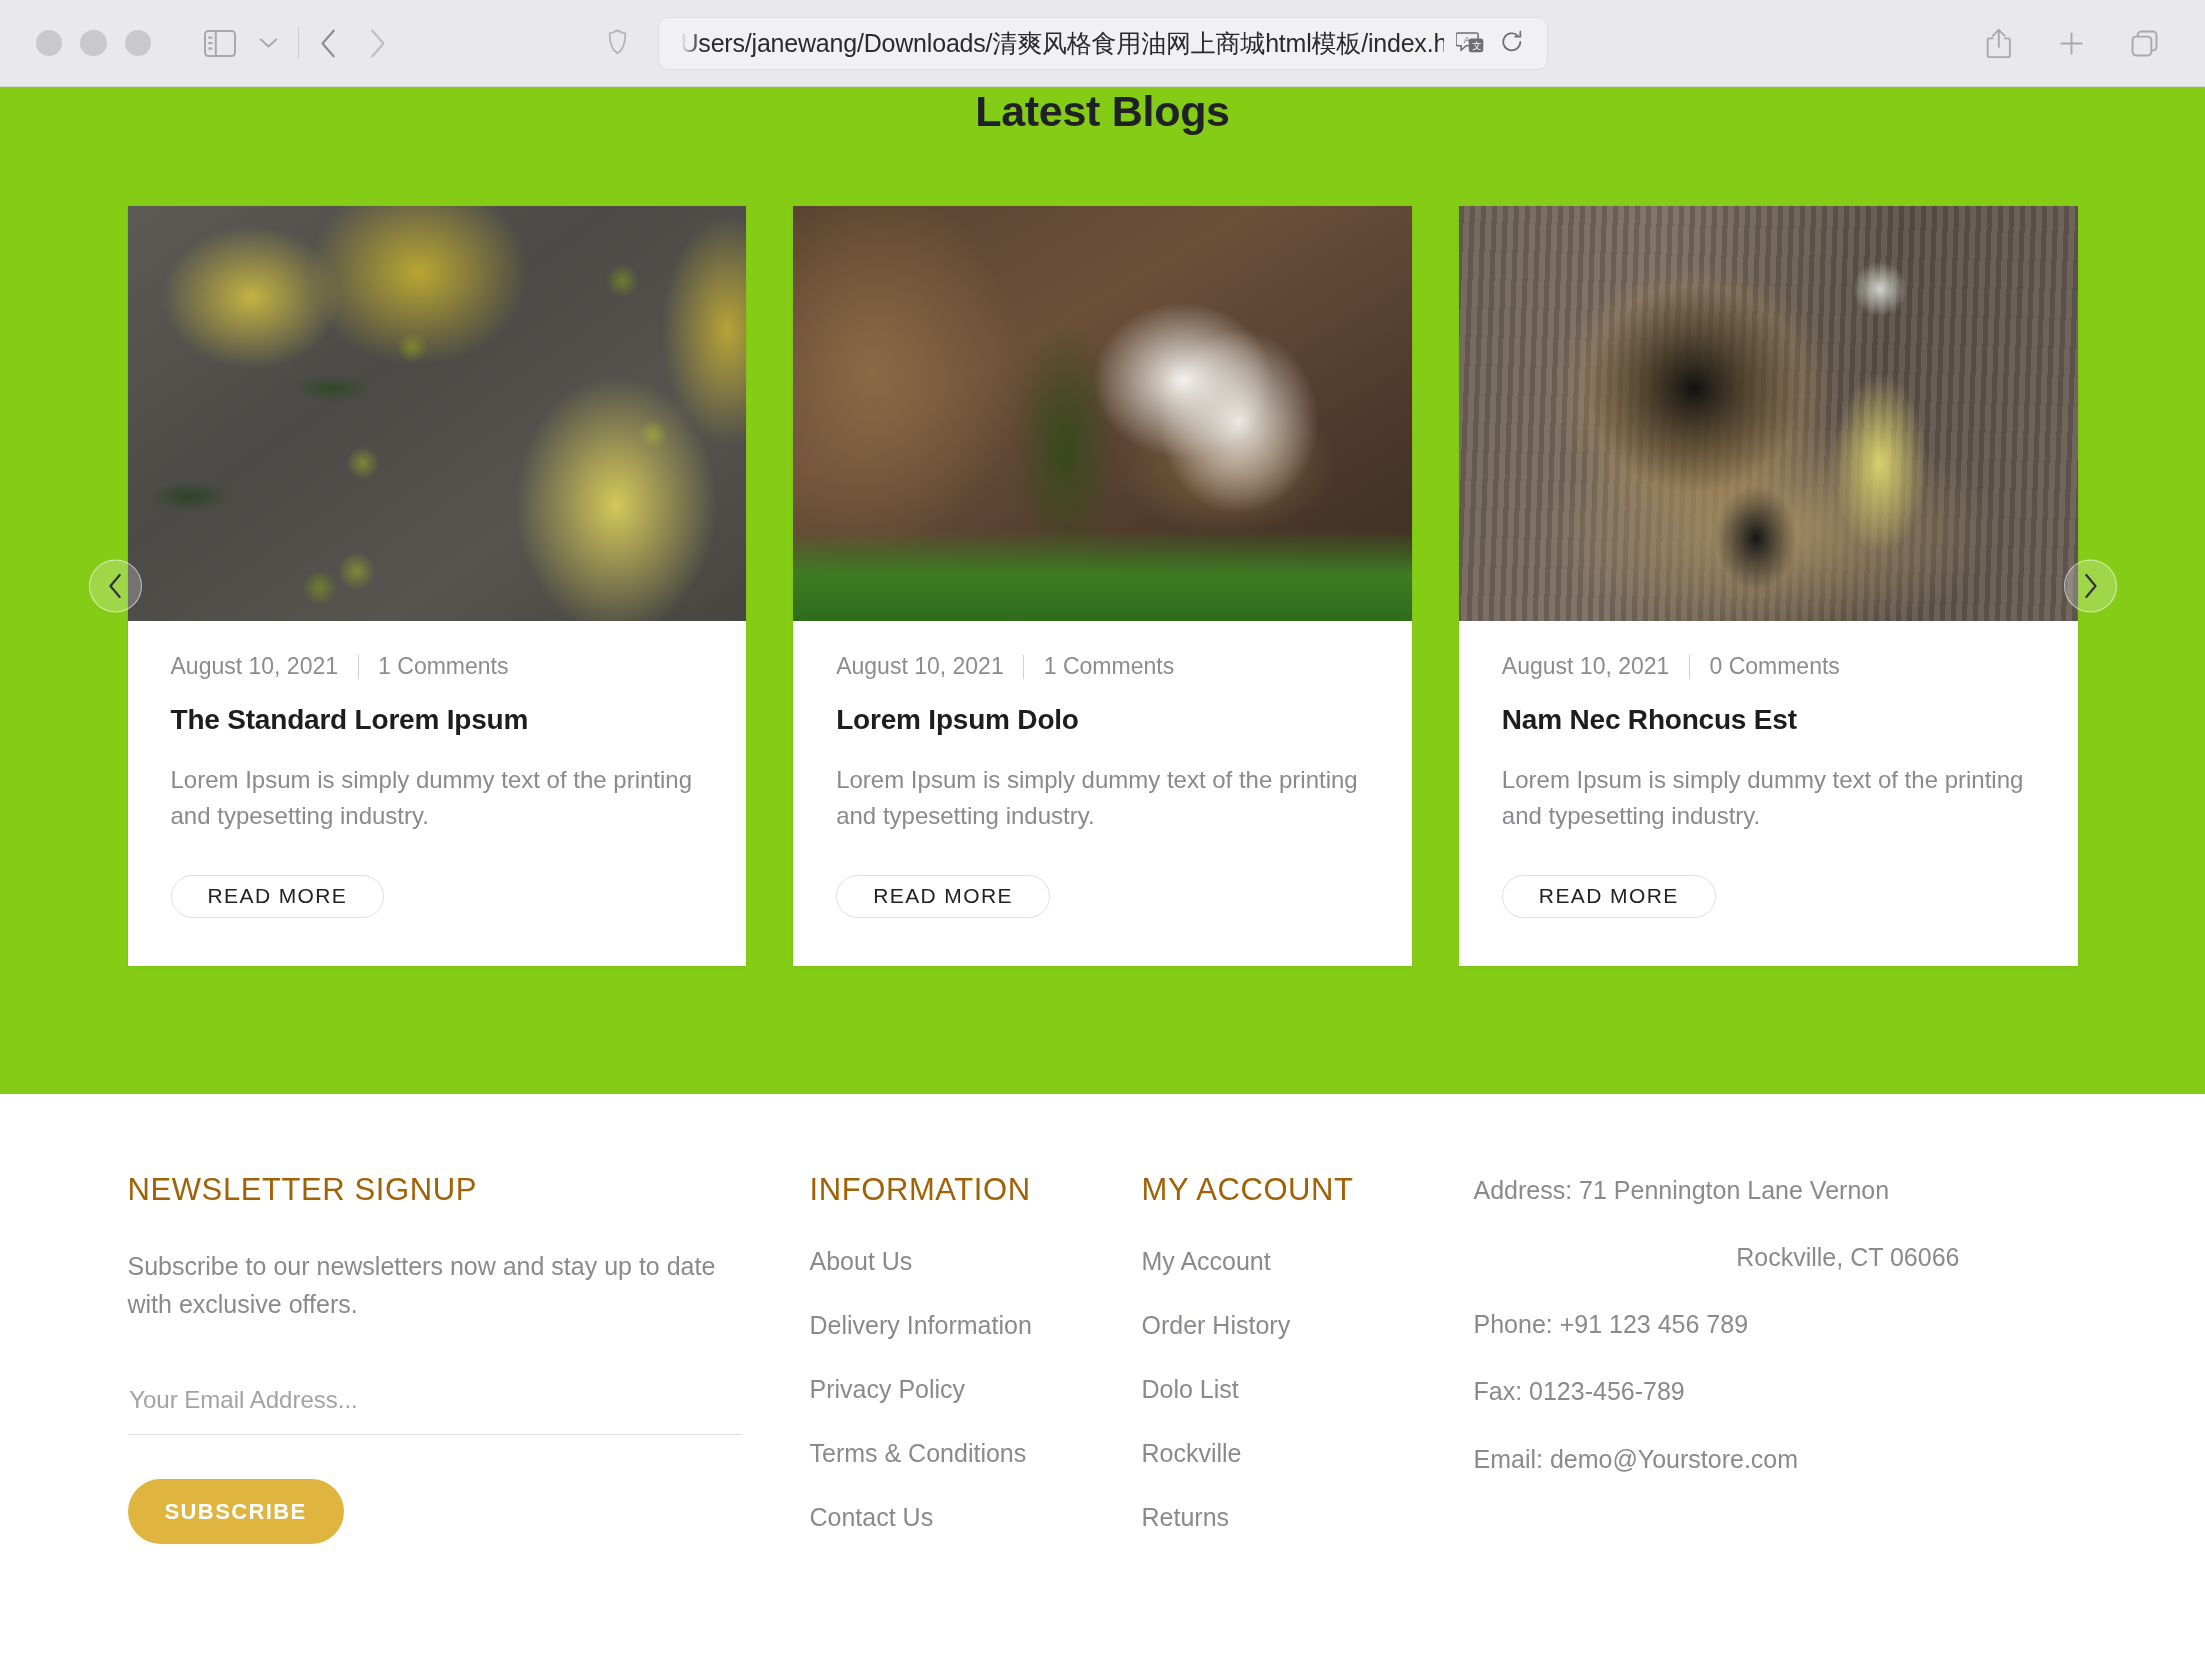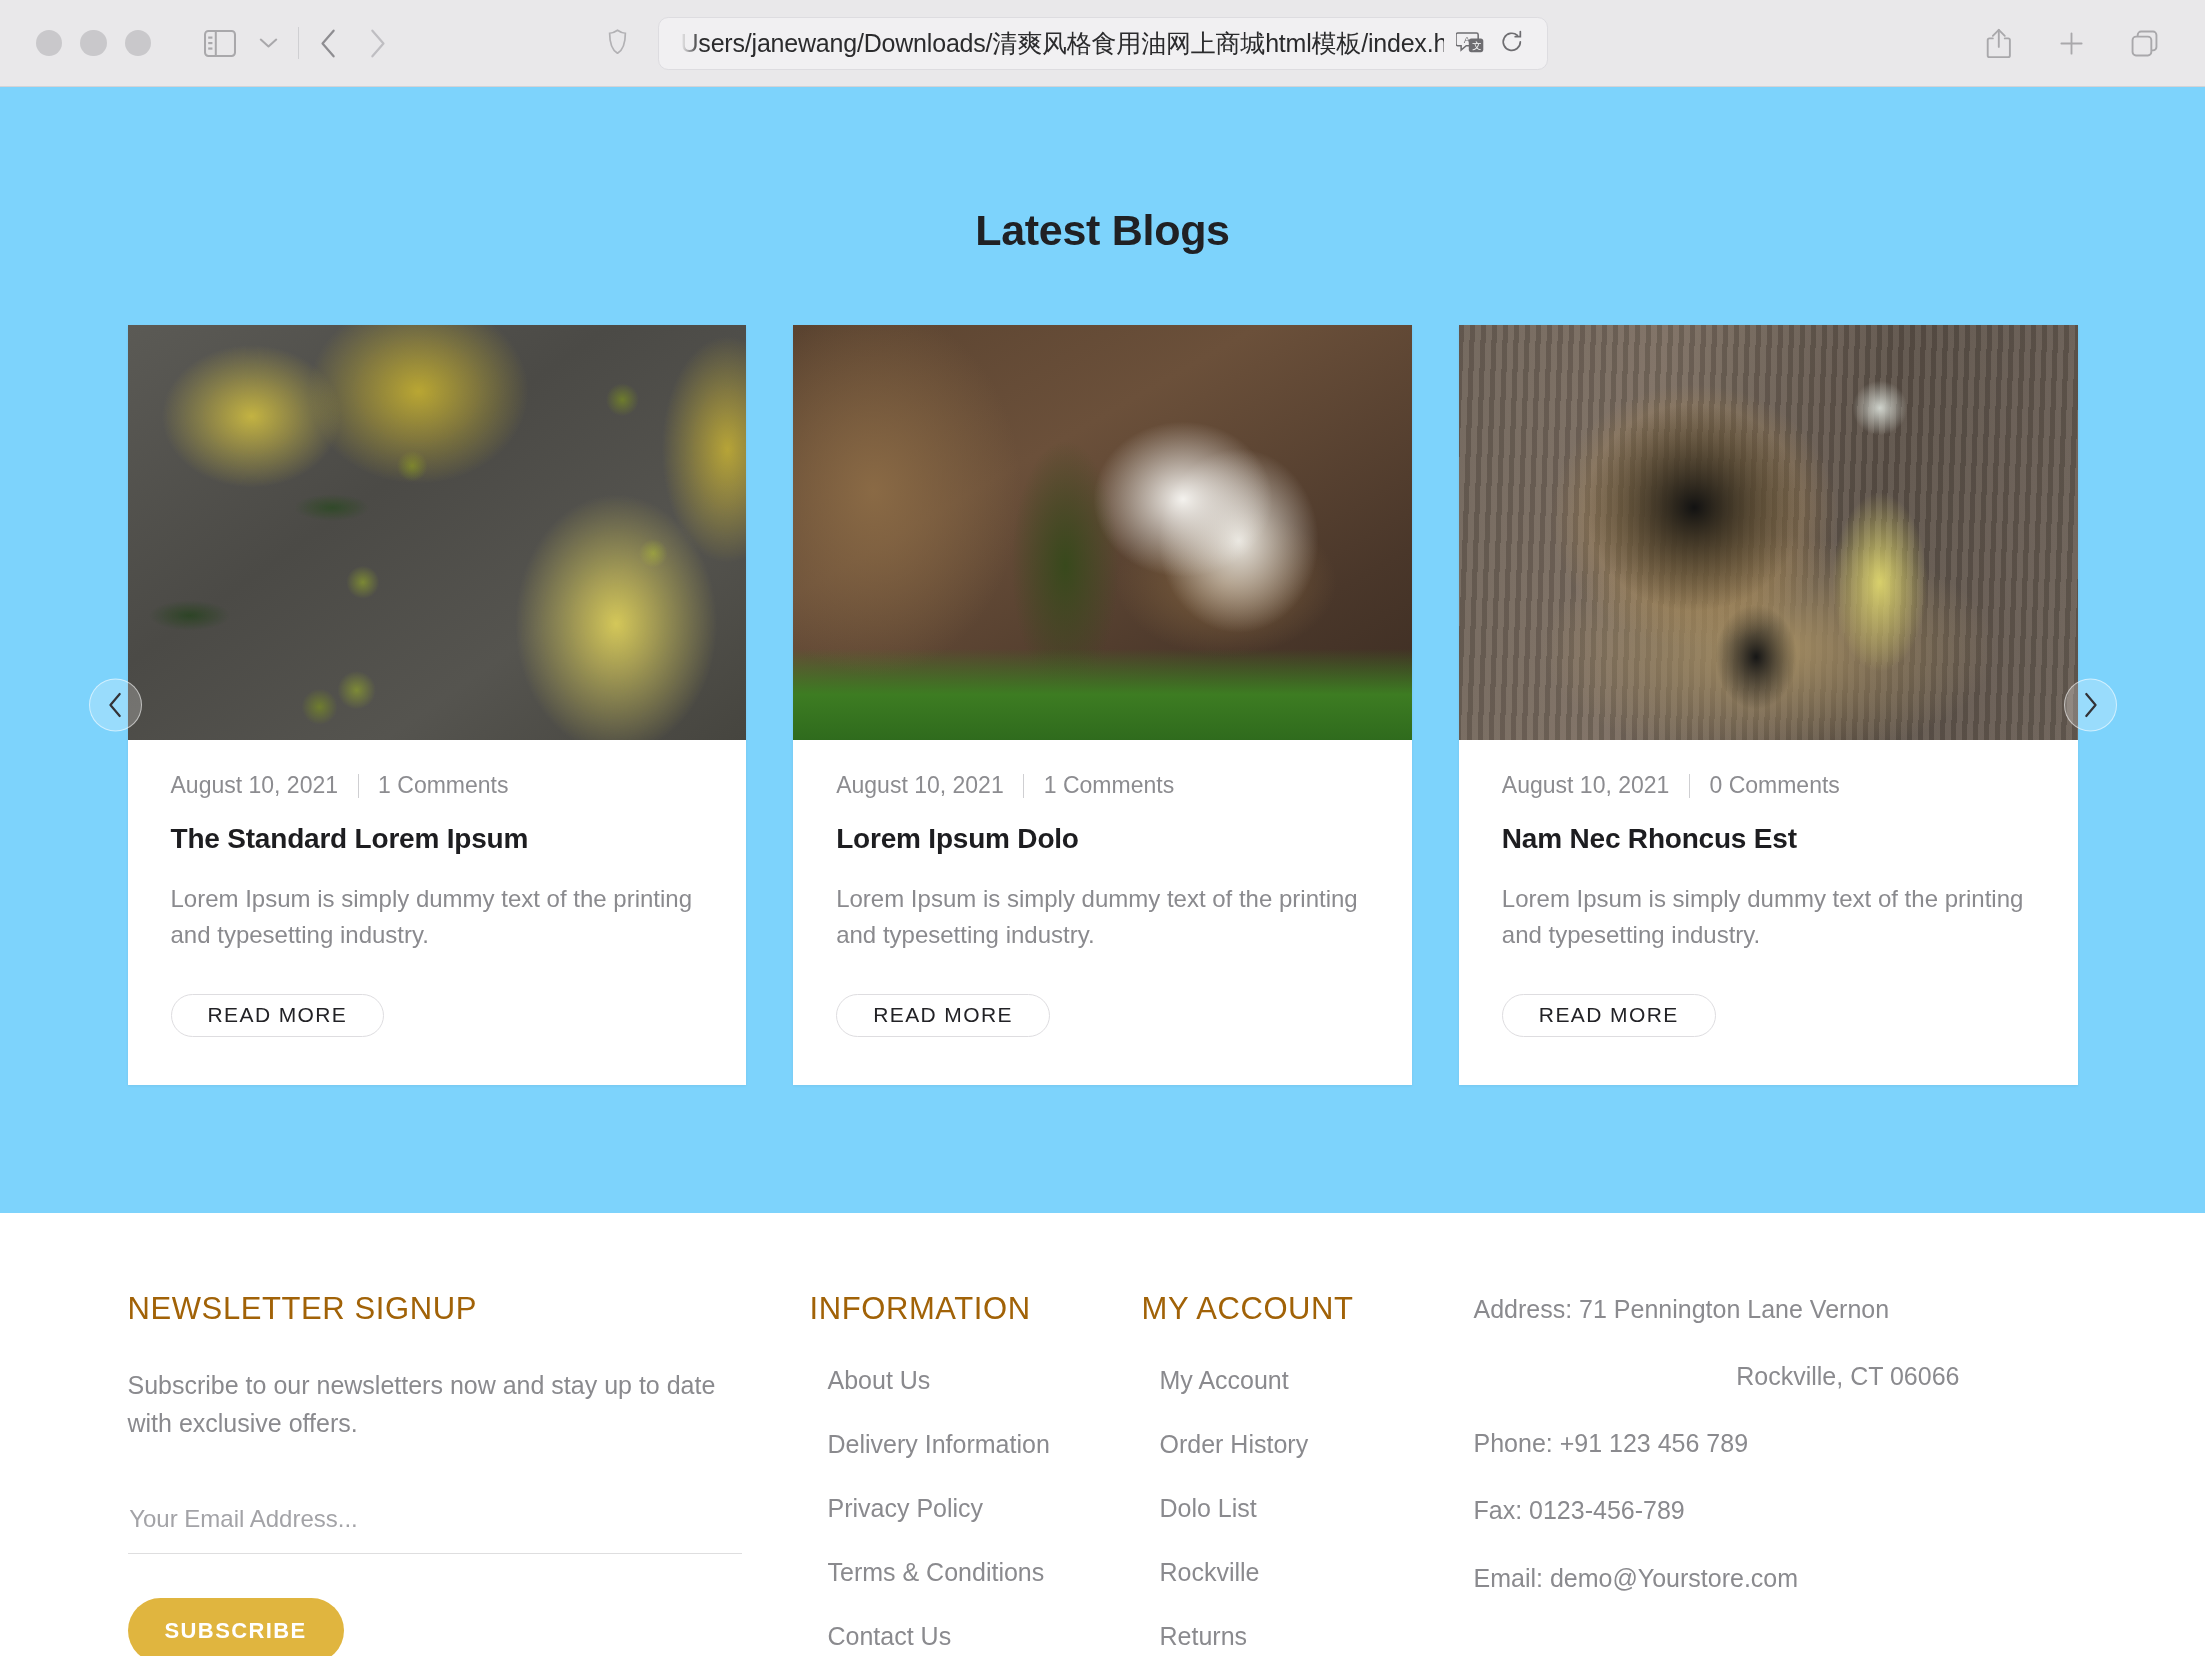--- a/index.html
+++ b/index.html
@@ -56,22 +56,21 @@
             mask-image: linear-gradient(to right, transparent 0px, #000 19px);
   }
   .url-tools { display: flex; align-items: center; gap: 13.6px; flex: 0 0 auto; }
   .translate-badge { position: relative; width: 29px; height: 25.6px; }
   .chrome-right { margin-left: auto; display: flex; align-items: center; gap: 24px; color: #a9a8ab; }
 
   
   .page { height: 1570px; overflow: hidden; background: #ffffff; }
 
   .blog-section {
-    background: #7dd3fc;
-    padding-top: 119px;
+    background: #84cc16;
     padding-bottom: 128px;
     position: relative;
   }
   .section-title {
     text-align: center;
     font-size: 43px;
     font-weight: 700;
     color: #202124;
     letter-spacing: -0.3px;
     margin-bottom: 70px;
@@ -204,21 +203,21 @@
     height: 65px; padding: 0 37px;
     background: #e0b53f; color: #ffffff;
     border: none; border-radius: 34px;
     font-size: 22px; font-weight: 700; letter-spacing: 1.4px;
     font-family: "Liberation Sans", sans-serif;
     cursor: pointer;
   }
 
   .flink {
     display: block; font-size: 25px; color: #8a8a8e;
-    margin-bottom: 35px; text-decoration: none; cursor: pointer; margin-left: 18px;
+    margin-bottom: 35px; text-decoration: none; cursor: pointer;
   }
   .cline { font-size: 25px; color: #8a8a8e; margin-bottom: 31px; line-height: 1.45; }
   .cline.addr { text-align: right; max-width: 486px; }
 </style>
 </head>
 <body>
 
 <div class="browser-chrome">
 
   <div class="traffic-lights">

